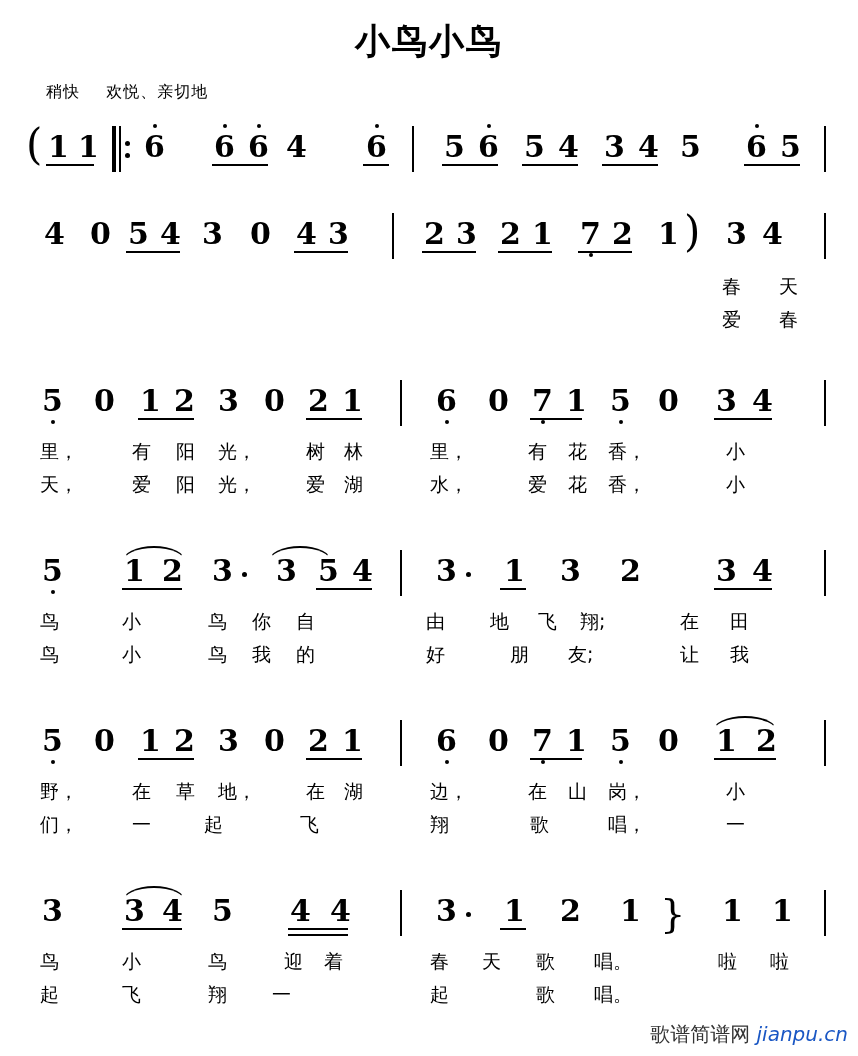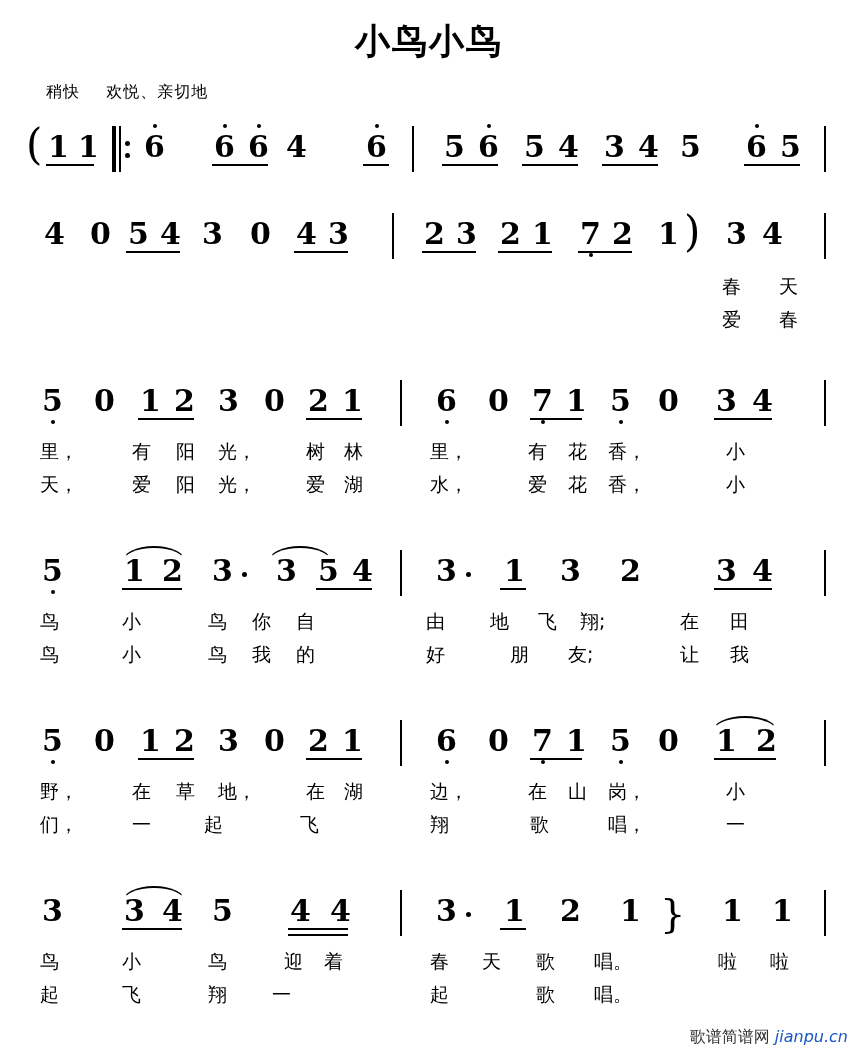--- a/index.html
+++ b/index.html
@@ -140,21 +140,21 @@
     position: absolute;
     font-size: 19px;
     font-family: "DejaVu Sans", sans-serif;
     line-height: 1;
     white-space: nowrap;
   }
   .watermark {
     position: absolute;
     right: 10px;
     bottom: 8px;
-    font-size: 16px;
+    font-size: 20px;
     font-family: "DejaVu Sans", sans-serif;
     color: #333;
   }
   .watermark .blue { color: #1a57c4; font-style: italic; }
 </style>
 </head>
 <body>
 
 <div class="sheet">
 

